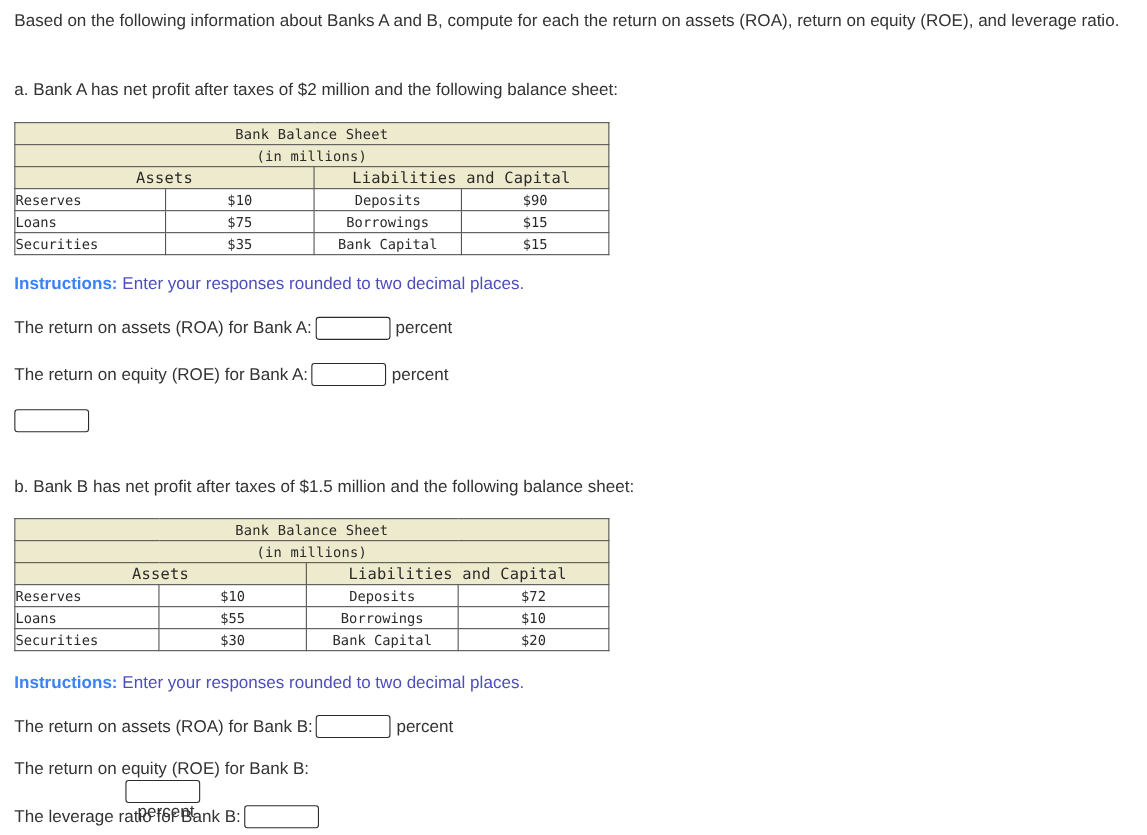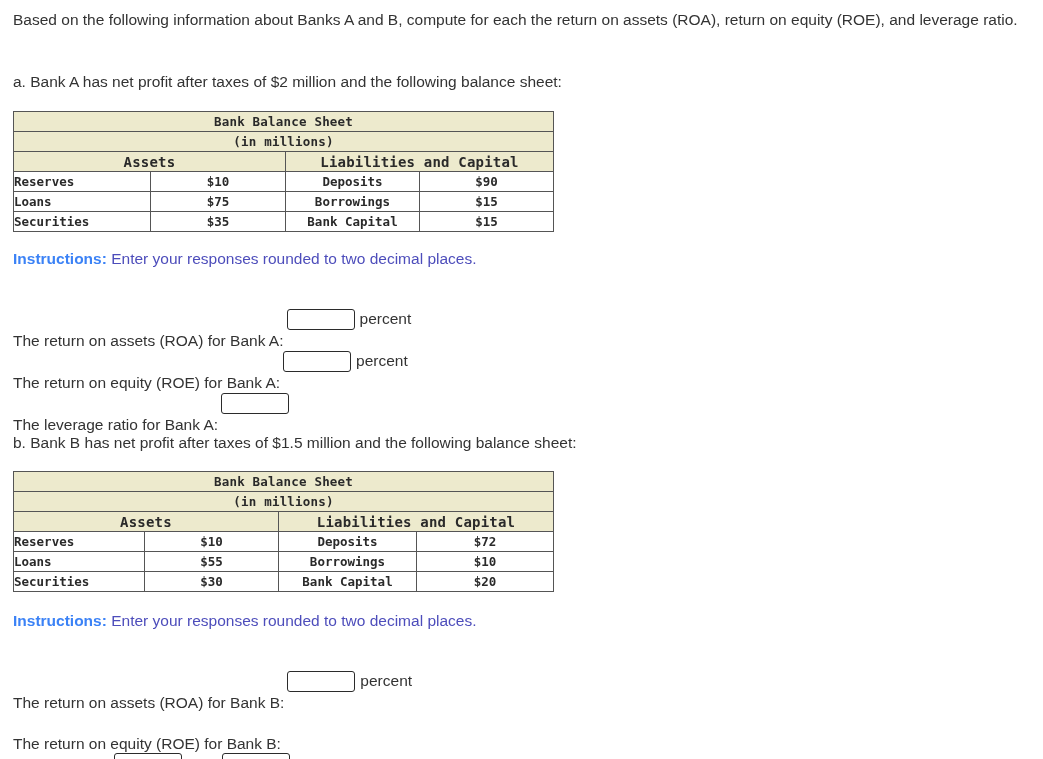--- a/index.html
+++ b/index.html
@@ -60,21 +60,21 @@
     background: #ffffff;
     border: 1px solid #555555;
   }
   #table-a { left: 13px; top: 111px; width: 540px; }
   #table-b { left: 13px; top: 471px; width: 540px; }
 
   .bs-table td, .bs-table th {
     border: 1px solid #555555;
     padding: 0;
     height: 19px;
-    font-weight: bold;
+    font-weight: normal;
     vertical-align: middle;
   }
   .bs-head {
     background: #edeacd;
     font-weight: bold;
     text-align: center;
     letter-spacing: 0.2px;
     color: #2a2a2a;
   }
   .bs-title { height: 20px; font-size: 12.5px; }
@@ -116,21 +116,21 @@
 
   
   .answer-row {
     position: absolute;
     display: flex;
     align-items: center;
     font-size: 15.5px;
     color: #333333;
     white-space: nowrap;
   }
-  .answer-row .lbl { margin-right: 3px; margin-top: 44px; }
+  .answer-row .lbl { margin-right: 3px; }
   .answer-row .suffix { margin-left: 5px; }
   .ans-input {
     box-sizing: border-box;
     width: 68px;
     height: 21px;
     border: 1.3px solid #2b2b2b;
     border-radius: 3px;
     background: #ffffff;
     font-family: "Liberation Sans", sans-serif;
     font-size: 13px;
@@ -205,21 +205,20 @@
     <span class="suffix">percent</span>
   </div>
 
   <div class="answer-row" id="answer-a-roe">
     <span class="lbl">The return on equity (ROE) for Bank A:</span>
     <input class="ans-input" type="text" value="" style="">
     <span class="suffix">percent</span>
   </div>
 
   <div class="answer-row" id="answer-a-lev">
-    <span class="lbl">The leverage ratio for Bank A:</span>
     <input class="ans-input" type="text" value="" style="">
     <span class="suffix"></span>
   </div>
 
   <p class="prose" id="part-b-prompt">b. Bank B has net profit after taxes of $1.5 million and the following balance sheet:</p>
 
   <table class="bs-table" id="table-b">
     <colgroup>
       <col style="width:131px">
         <col style="width:134px">

